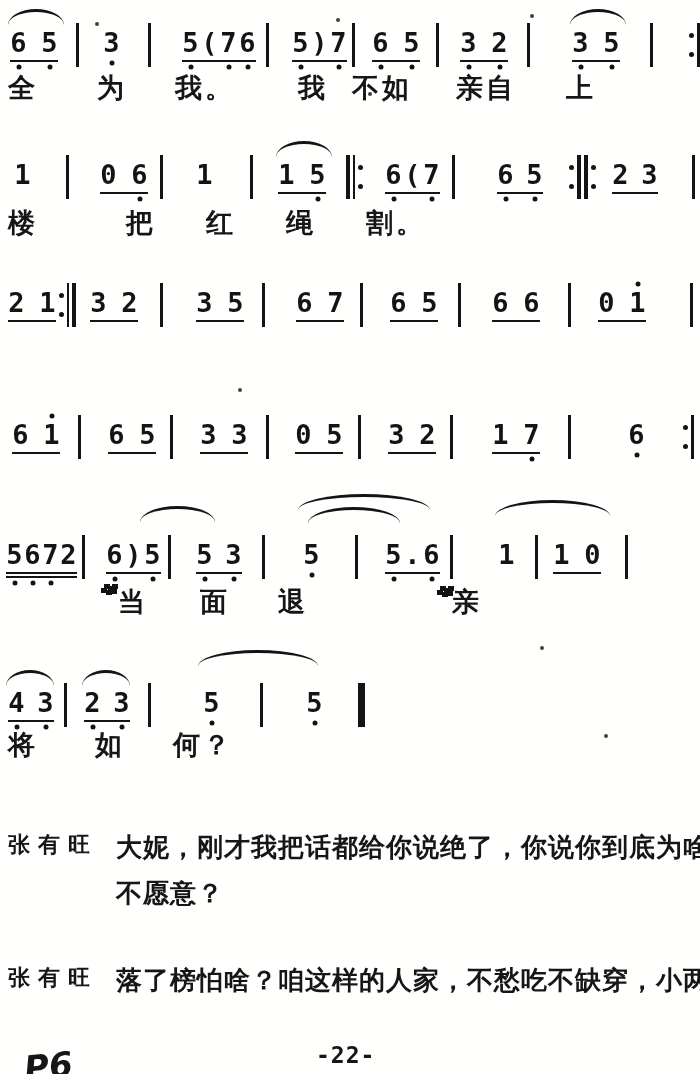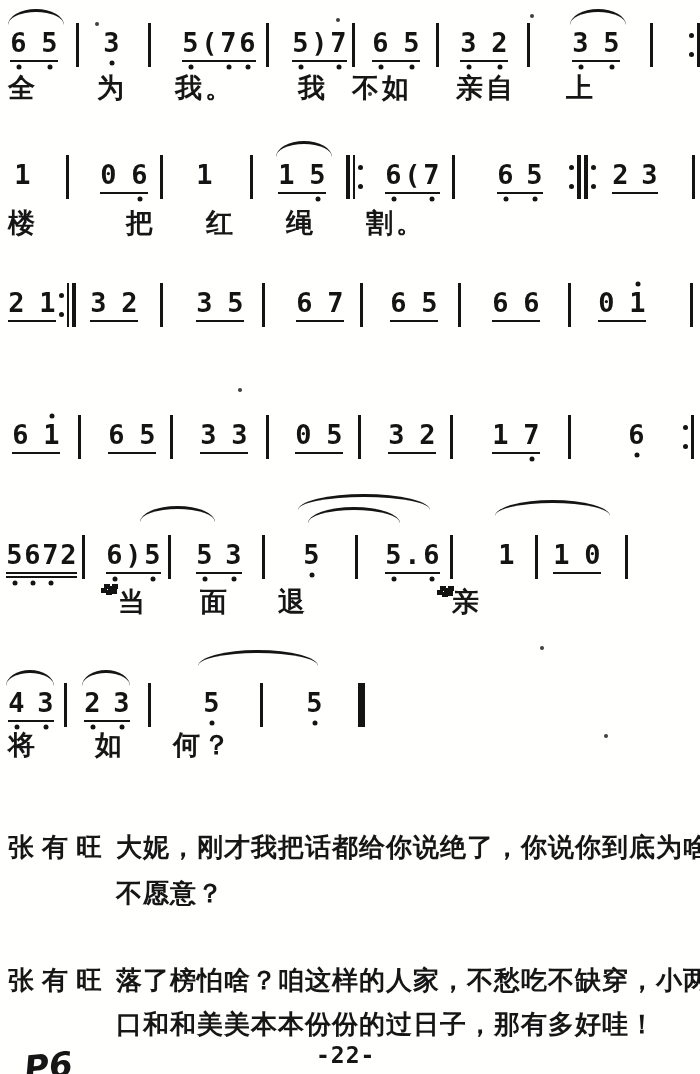--- a/index.html
+++ b/index.html
@@ -20,21 +20,21 @@
   .l2{width:2px}.l3{width:3px}.l4{width:4px}.l6{width:7px}
   .bgap{width:3px}
   .bdots{display:flex;flex-direction:column;justify-content:space-between;height:24px;margin:0 3px;}
   .bdot{width:5px;height:5px;border-radius:50%;background:#141414;}
   
   .slur{position:absolute;height:13px;border-top:3px solid #141414;
         border-radius:50% 50% 0 0 / 100% 100% 0 0;}
   
   .lyric{position:absolute;font-size:27px;font-weight:700;letter-spacing:3px;white-space:pre;}
   .stage{position:absolute;font-size:26px;font-weight:700;letter-spacing:1px;white-space:pre;}
-  .speaker{position:absolute;font-size:26px;font-weight:700;letter-spacing:8px;white-space:pre;}
+  .speaker{position:absolute;font-size:22px;font-weight:700;letter-spacing:8px;white-space:pre;}
   .dtext{position:absolute;font-size:26px;font-weight:700;letter-spacing:1px;white-space:pre;}
   
   #pagenum{position:absolute;left:316px;top:1042px;font-family:"DejaVu Sans Mono",monospace;
            font-weight:700;font-size:23px;letter-spacing:1px;}
   #watermark{position:absolute;left:494px;top:1040px;font-family:"DejaVu Sans Mono",monospace;
              font-weight:700;font-size:24px;white-space:pre;}
   #corner-mark{position:absolute;left:24px;top:1046px;font-family:"DejaVu Sans",sans-serif;
                font-weight:900;font-style:italic;font-size:34px;transform:rotate(-6deg);}
   
   .speck{position:absolute;width:4px;height:4px;border-radius:50%;background:#1d1d1d;opacity:.85;}
@@ -882,21 +882,20 @@
       </div>
     </div>
     <div class="lyric" style="left: 8px; top: 727px;">将</div>
     <div class="lyric" style="left: 95px; top: 727px;">如</div>
     <div class="lyric" style="left: 173px; top: 727px;">何？</div>
     <div class="speaker" style="left: 8px; top: 830px;">张有旺</div>
     <div class="dtext" style="left: 116px; top: 830px;">大妮，刚才我把话都给你说绝了，你说你到底为啥</div>
     <div class="dtext" style="left: 116px; top: 876px;">不愿意？</div>
     <div class="speaker" style="left: 8px; top: 963px;">张有旺</div>
     <div class="dtext" style="left: 116px; top: 963px;">落了榜怕啥？咱这样的人家，不愁吃不缺穿，小两</div>
-    <div class="dtext" style="left: 116px; top: 1007px;">口和和美美本本份份的过日子，那有多好哇！</div>
     <div class="blot" style="left: 104px; top: 584px;"></div>
     <div class="blot" style="left: 440px; top: 586px;"></div>
     <div class="speck" style="left: 95px; top: 22px;"></div>
     <div class="speck" style="left: 530px; top: 14px;"></div>
     <div class="speck" style="left: 368px; top: 92px;"></div>
     <div class="speck" style="left: 238px; top: 388px;"></div>
     <div class="speck" style="left: 604px; top: 734px;"></div>
     <div class="speck" style="left: 336px; top: 18px;"></div>
     <div class="speck" style="left: 540px; top: 646px;"></div>
   </div>

